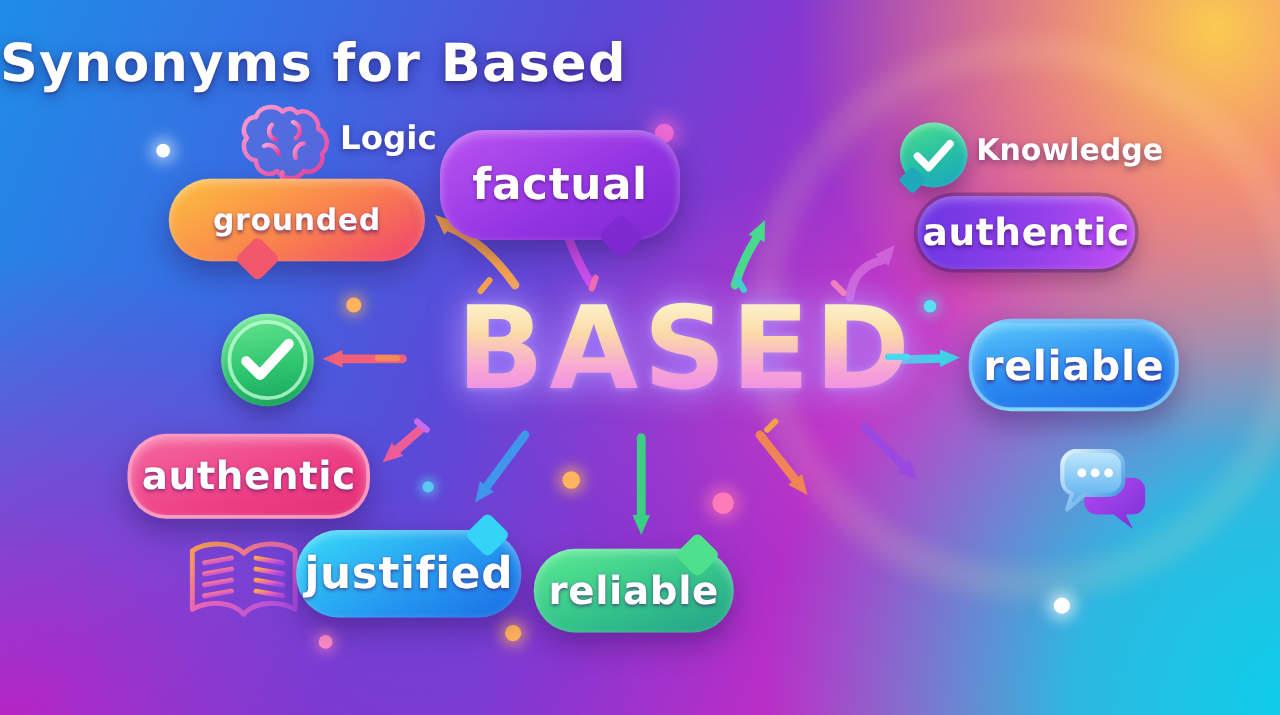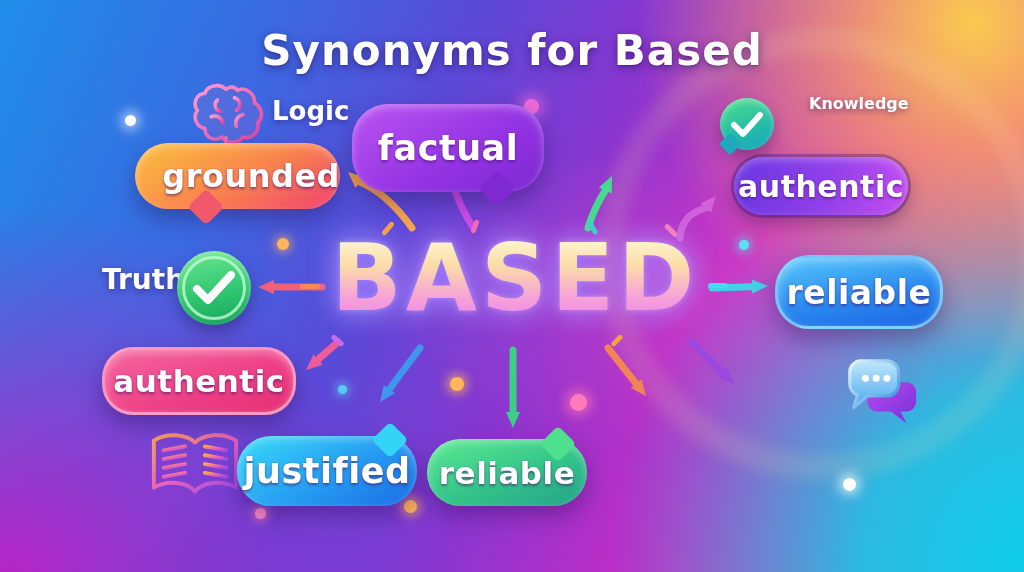--- a/index.html
+++ b/index.html
@@ -8,63 +8,63 @@
     font-family:"DejaVu Sans","Liberation Sans",sans-serif;
     background:
       radial-gradient(circle at 95% 4%, rgba(252,211,74,0.95) 0%, rgba(250,176,92,0.72) 11%, rgba(250,176,92,0) 30%),
       radial-gradient(circle at 101% 98%, rgba(13,206,234,1) 0%, rgba(13,206,234,0.85) 15%, rgba(13,206,234,0) 36%),
       radial-gradient(circle at 1% 101%, rgba(206,22,192,0.85) 0%, rgba(206,22,192,0) 32%),
       radial-gradient(ellipse at 86% 52%, rgba(238,80,196,0.45) 0%, rgba(238,80,196,0) 42%),
       linear-gradient(112deg,#1f8de8 0%,#3a6ae2 22%,#5a4ad8 38%,#8a36d0 53%,#c42cc4 70%,#e234ae 84%,#ef4aa8 100%);
   }
   .glow-ring{position:absolute; left:598px; top:28px; width:400px; height:400px; border-radius:50%;
     border:26px solid rgba(255,226,170,0.14); filter:blur(7px);}
-  .title{position:absolute; left:0; top:26px; width:100%; text-align:center;
+  .title{position:absolute; left:0; top:26px; width:100%; 
     font-size:42px; font-weight:800; color:#fff; letter-spacing:1px;
     text-shadow:0 3px 10px rgba(35,15,95,0.5), 0 1px 2px rgba(40,20,90,0.4);}
-  .center-word{position:absolute; left:298px; top:233px; width:434px; text-align:center;
+  .center-word{position:absolute; left:298px; top:233px; width:434px; text-align:right;
     font-size:92px; font-weight:800; letter-spacing:4px; line-height:1;
     background:linear-gradient(180deg,#fdf8d2 4%,#fbdba8 36%,#f6a2d8 70%,#ee86e8 96%);
     -webkit-background-clip:text; background-clip:text; color:transparent;
     filter:drop-shadow(0 0 14px rgba(140,95,255,0.85)) drop-shadow(0 0 3px rgba(255,255,255,0.55));}
   .label{position:absolute; color:#fff; font-weight:700;
     text-shadow:0 2px 6px rgba(40,15,90,0.5);}
   .label-logic{left:272px; top:96px; font-size:26px;text-align:right;}
-  .label-knowledge{left:781px; top:94px; font-size:16px;margin-left:28px;}
+  .label-knowledge{left:781px; top:106px; font-size:24px;}
   .label-truth{left:102px; top:263px; font-size:28px;}
 
   .bubble{position:absolute; z-index:1; display:flex; align-items:center; justify-content:center;
     color:#fff; font-weight:700; letter-spacing:0.5px;
     text-shadow:0 2px 3px rgba(70,20,110,0.55), 0 0 1px rgba(90,30,120,0.5);
     box-shadow:0 10px 22px rgba(35,8,70,0.35), inset 0 3px 8px rgba(255,255,255,0.35);}
   .bubble::after{content:""; position:absolute; width:26px; height:26px; z-index:-1;
     transform:rotate(45deg); border-radius:5px;}
-  .b-grounded{left:135px; top:143px; width:205px; height:66px; border-radius:33px; font-size:32px;
-    background:linear-gradient(150deg,#fcc13d 0%,#f9814e 55%,#ef4070 100%);justify-content:flex-end;}
+  .b-grounded{left:135px; top:143px; width:205px; height:66px; border-radius:33px; font-size:24px;
+    background:linear-gradient(150deg,#fcc13d 0%,#f9814e 55%,#ef4070 100%);}
   .b-grounded::after{bottom:-11px; left:58px; background:#f2586b;}
   .b-factual{left:352px; top:104px; width:192px; height:88px; border-radius:36px; font-size:35px;
     background:linear-gradient(150deg,#bb55f2 0%,#9233e2 60%,#7d28cf 100%);}
   .b-factual::after{bottom:-10px; right:34px; background:#7f2ad0;}
   .b-logical{left:547px; top:99px; width:163px; height:76px; border-radius:34px; font-size:35px;
     background:linear-gradient(140deg,#55e287 0%,#2cc49e 55%,#17a9bd 100%);}
   .b-logical::after{bottom:-10px; left:20px; background:#1caeb4;}
   .b-authentic-tr{left:734px; top:157px; width:174px; height:58px; border-radius:29px; font-size:30px;
     background:linear-gradient(100deg,#6a36e2 0%,#9340ea 55%,#c44ff2 100%);
     box-shadow:0 0 0 3px rgba(55,20,120,0.35), 0 8px 18px rgba(35,8,70,0.35), inset 0 3px 8px rgba(255,255,255,0.3);}
   .b-authentic-tr::after{display:none;}
   .b-reliable-r{left:775px; top:255px; width:162px; height:68px; border-radius:34px; font-size:33px;
     background:linear-gradient(170deg,#57c8fa 0%,#2b8af0 55%,#1b66e2 100%);
     border:3px solid rgba(145,220,255,0.75);}
   .b-reliable-r::after{display:none;}
   .b-authentic-l{left:102px; top:347px; width:188px; height:62px; border-radius:31px; font-size:31px;
     background:linear-gradient(160deg,#f4679e 0%,#ee3f84 60%,#e42f74 100%);
     border:3px solid rgba(255,172,206,0.8);}
   .b-authentic-l::after{display:none;}
   .b-justified{left:237px; top:424px; width:180px; height:70px; border-radius:34px; font-size:35px;
-    background:linear-gradient(150deg,#38dcf8 0%,#2496f0 60%,#1b6ce4 100%);margin-top:12px;}
+    background:linear-gradient(150deg,#38dcf8 0%,#2496f0 60%,#1b6ce4 100%);}
   .b-justified::after{top:-9px; right:14px; background:#33d4f6;}
   .b-reliable-b{left:427px; top:439px; width:160px; height:67px; border-radius:33px; font-size:31px;
     background:linear-gradient(160deg,#5ceb92 0%,#34c489 55%,#23a189 100%);}
   .b-reliable-b::after{top:-8px; right:16px; background:#4fe08e;}
   .b-true{left:617px; top:402px; width:112px; height:112px; border-radius:50%; font-size:38px;
     background:linear-gradient(180deg,#fcc53e 0%,#f8854e 45%,#ef2f88 100%);}
   .b-true::after{top:10px; left:-2px; background:#f9b445;}
   .b-valid{left:736px; top:363px; width:110px; height:108px; border-radius:50%; font-size:35px;
     background:linear-gradient(150deg,#cf45f0 0%,#9a30dc 55%,#7527c4 100%);}
   .b-valid::after{top:6px; left:-4px; background:#c342ea;}
@@ -164,21 +164,20 @@
   </div>
   <div class="label label-logic">Logic</div>
 
   <div class="check check-knowledge">
     <svg viewBox="0 0 54 52" width="54" height="52">
         <polyline points="14,27 23,36 40,17" fill="none" stroke="#fff" stroke-width="6" stroke-linecap="round" stroke-linejoin="round"></polyline>
       </svg>
   </div>
   <div class="label label-knowledge">Knowledge</div>
 
-  <div class="label label-truth">Truth</div>
   <div class="check check-truth">
     <svg viewBox="0 0 74 74" width="74" height="74">
         <polyline points="20,38 31,49 54,24" fill="none" stroke="#fff" stroke-width="8" stroke-linecap="round" stroke-linejoin="round"></polyline>
       </svg>
   </div>
 
   <div class="bubble b-grounded">
     <span>grounded</span>
     </div>
   <div class="bubble b-factual">

